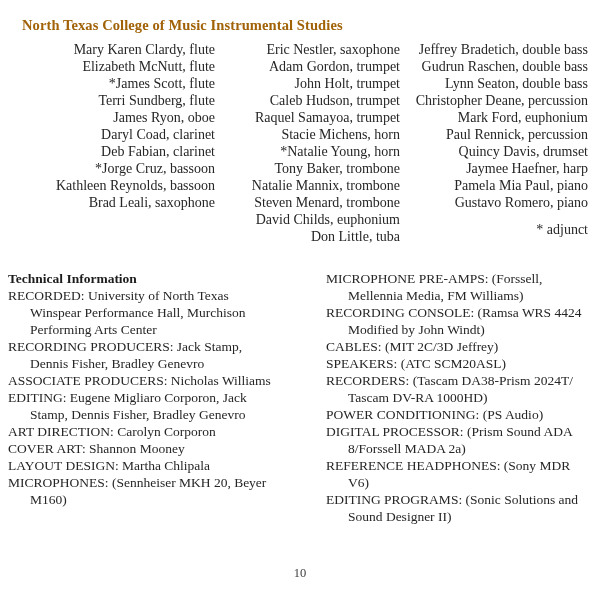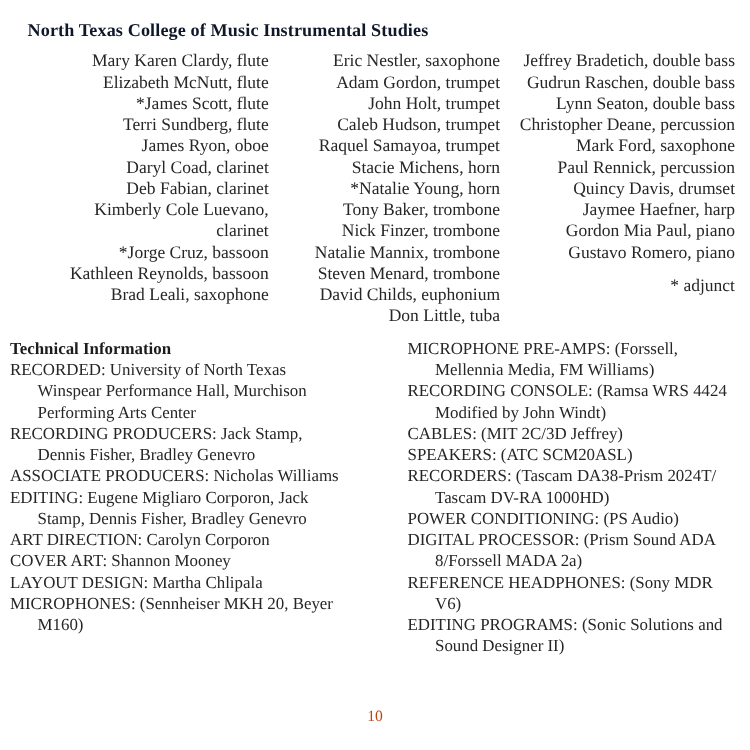--- a/index.html
+++ b/index.html
@@ -11,21 +11,21 @@
     font-family: "Liberation Serif", "DejaVu Serif", serif;
     color: #262626;
     overflow: hidden;
   }
   .title {
     position: absolute;
     left: 22px;
     top: 17px;
     font-size: 14.5px;
     font-weight: bold;
-    color: #0f172a;
+    color: #a16207;
     letter-spacing: 0.1px;
   }
   .personnel {
     position: absolute;
     left: 22px;
     top: 41px;
     display: flex;
     font-size: 14px;
     line-height: 17px;
     text-align: right;
@@ -48,71 +48,68 @@
   .tcol.right { width: 278px; }
   .theading { font-weight: bold; color: #1c1c1c; }
   .entry .line.cont { padding-left: 22px; }
   .pagenum {
     position: absolute;
     left: 0;
     top: 566px;
     width: 100%;
     text-align: center;
     font-size: 12.5px;
-    color: #c2410c;
+    color: #404040;
   }
 </style>
 </head>
 <body>
 
 <div class="page">
 
   <div class="title">North Texas College of Music Instrumental Studies</div>
 
   <div class="personnel">
     <div class="pcol c1">
         <div class="person">Mary Karen Clardy, flute</div>
         <div class="person">Elizabeth McNutt, flute</div>
         <div class="person">*James Scott, flute</div>
         <div class="person">Terri Sundberg, flute</div>
         <div class="person">James Ryon, oboe</div>
         <div class="person">Daryl Coad, clarinet</div>
         <div class="person">Deb Fabian, clarinet</div>
-        <div class="person">Kimberly Cole Luevano,
-clarinet</div>
         <div class="person">*Jorge Cruz, bassoon</div>
         <div class="person">Kathleen Reynolds, bassoon</div>
         <div class="person">Brad Leali, saxophone</div>
       </div>
     <div class="pcol c2">
         <div class="person">Eric Nestler, saxophone</div>
         <div class="person">Adam Gordon, trumpet</div>
         <div class="person">John Holt, trumpet</div>
         <div class="person">Caleb Hudson, trumpet</div>
         <div class="person">Raquel Samayoa, trumpet</div>
         <div class="person">Stacie Michens, horn</div>
         <div class="person">*Natalie Young, horn</div>
         <div class="person">Tony Baker, trombone</div>
-        <div class="person">Nick Finzer, trombone</div>
         <div class="person">Natalie Mannix, trombone</div>
         <div class="person">Steven Menard, trombone</div>
         <div class="person">David Childs, euphonium</div>
         <div class="person">Don Little, tuba</div>
       </div>
     <div class="pcol c3">
       <div>
           <div class="person">Jeffrey Bradetich, double bass</div>
           <div class="person">Gudrun Raschen, double bass</div>
           <div class="person">Lynn Seaton, double bass</div>
           <div class="person">Christopher Deane, percussion</div>
-          <div class="person">Mark Ford, saxophone</div>
+          <div class="person">Mark Ford, euphonium</div>
           <div class="person">Paul Rennick, percussion</div>
           <div class="person">Quincy Davis, drumset</div>
           <div class="person">Jaymee Haefner, harp</div>
-          <div class="person">Gordon Mia Paul, piano</div>
+          <div class="person">Pamela Mia Paul, piano</div>
           <div class="person">Gustavo Romero, piano</div>
         </div>
       <div class="adjunct">* adjunct</div>
     </div>
   </div>
 
   <div class="tech">
     <div class="tcol left">
       <div class="theading">Technical Information</div>
       <div>

